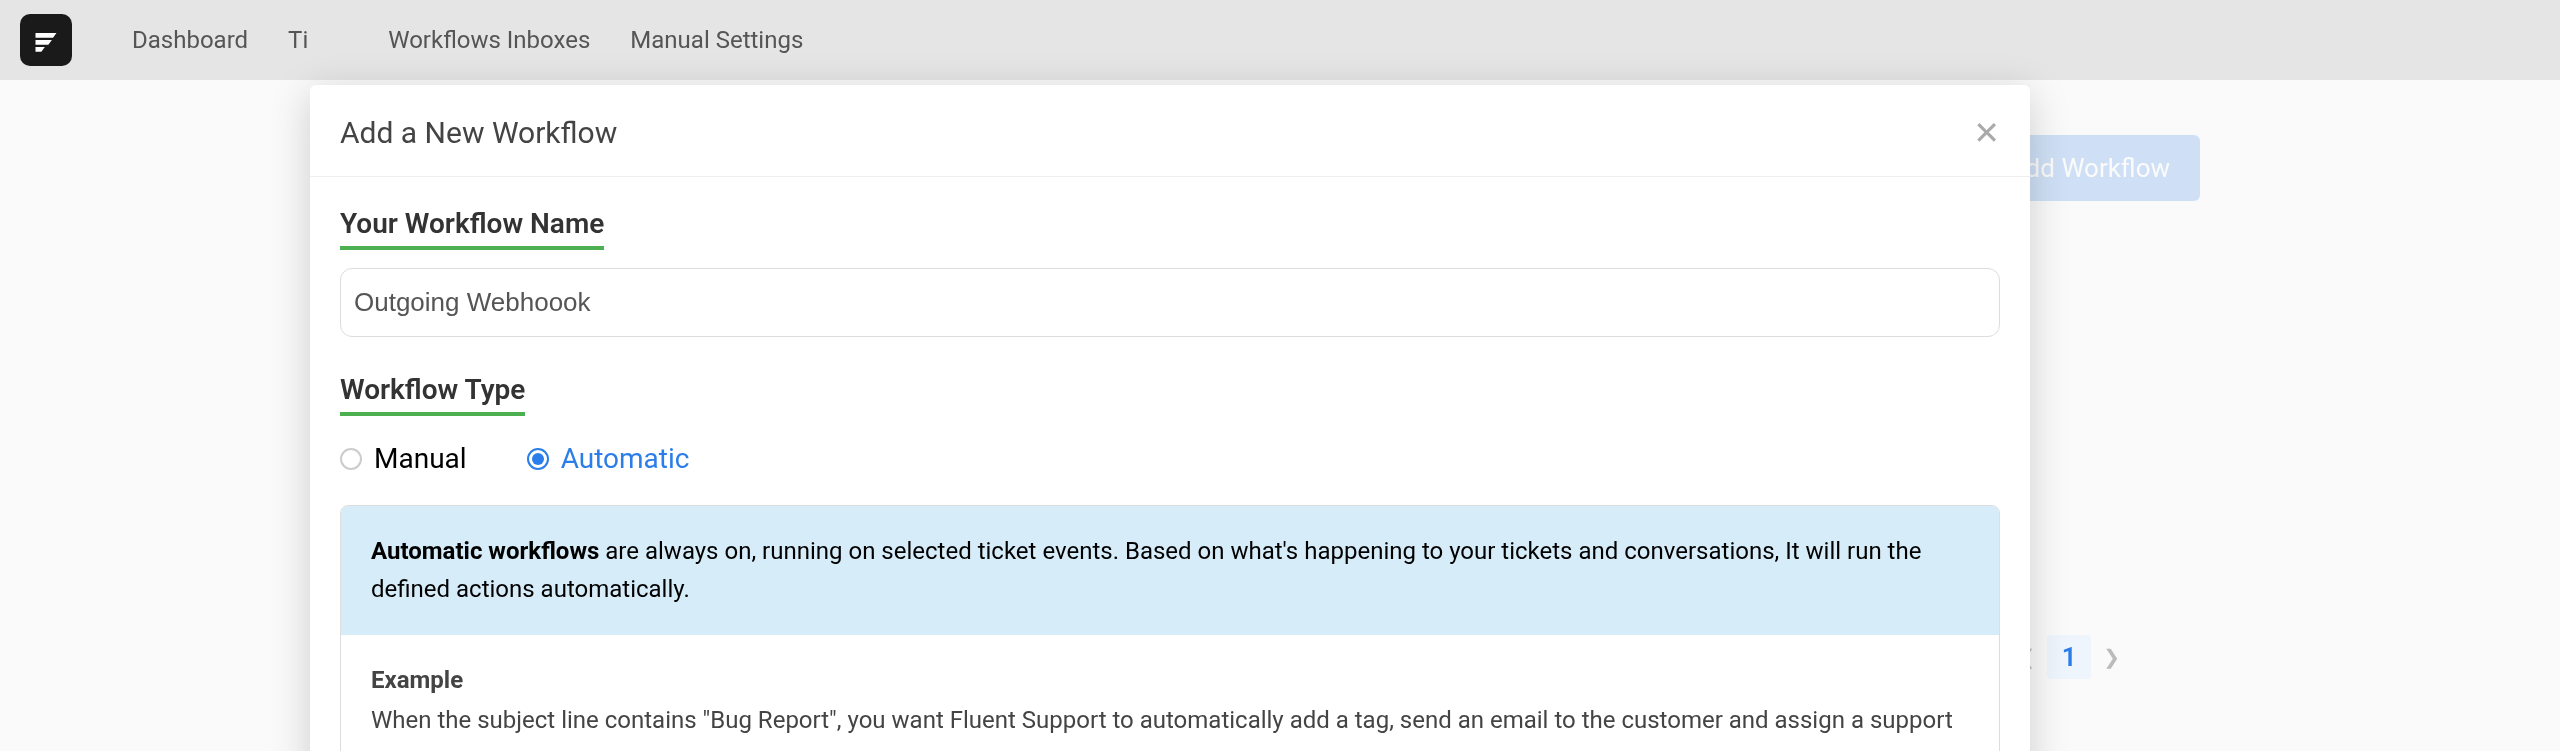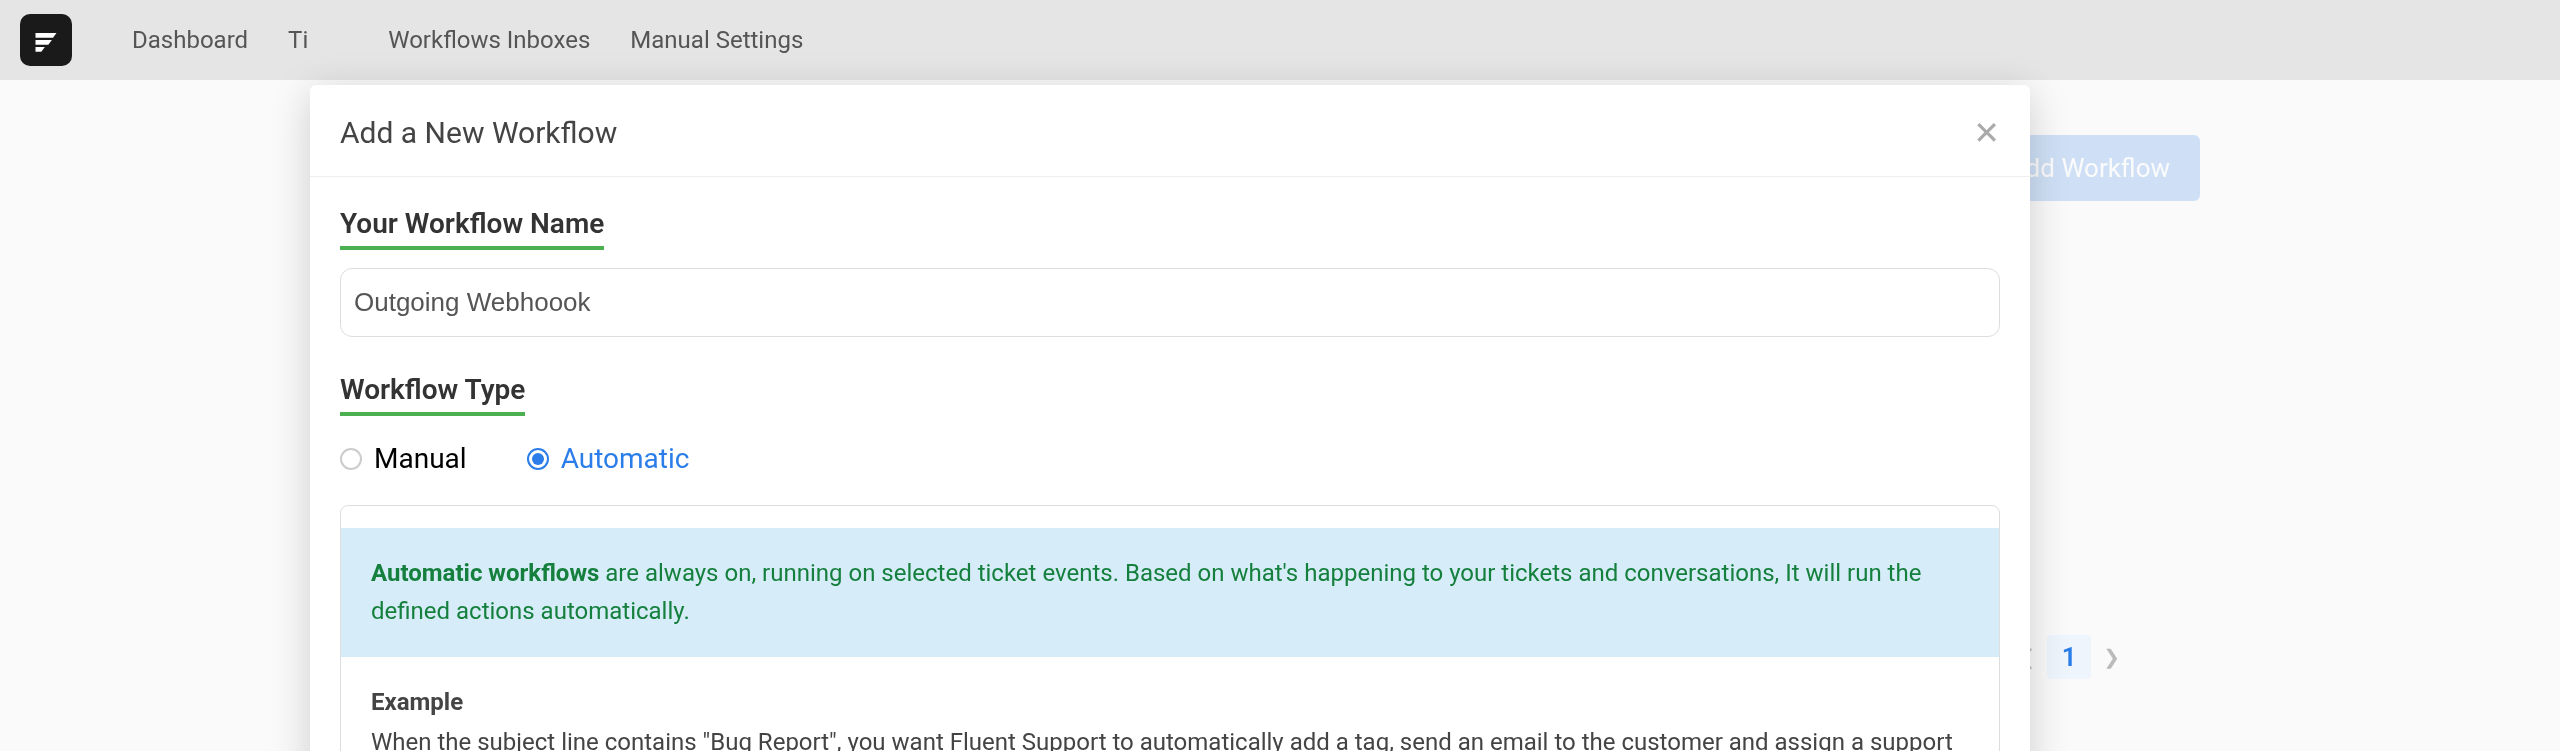--- a/index.html
+++ b/index.html
@@ -199,23 +199,22 @@
     .info-box {
       border: 1px solid #ddd;
       border-radius: 8px;
       overflow: hidden;
       margin-bottom: 10px;
     }
     .info-top {
       background: #d6ecf8;
       padding: 26px 30px;
       font-size: 24px;
-      color: #15803d;
+      color: #000000;
       line-height: 1.6;
-      margin-top: 22px;
     }
     .info-top strong {
       font-weight: 700;
     }
     .info-bottom {
       padding: 26px 30px;
       font-size: 24px;
       color: #444;
       line-height: 1.6;
     }

